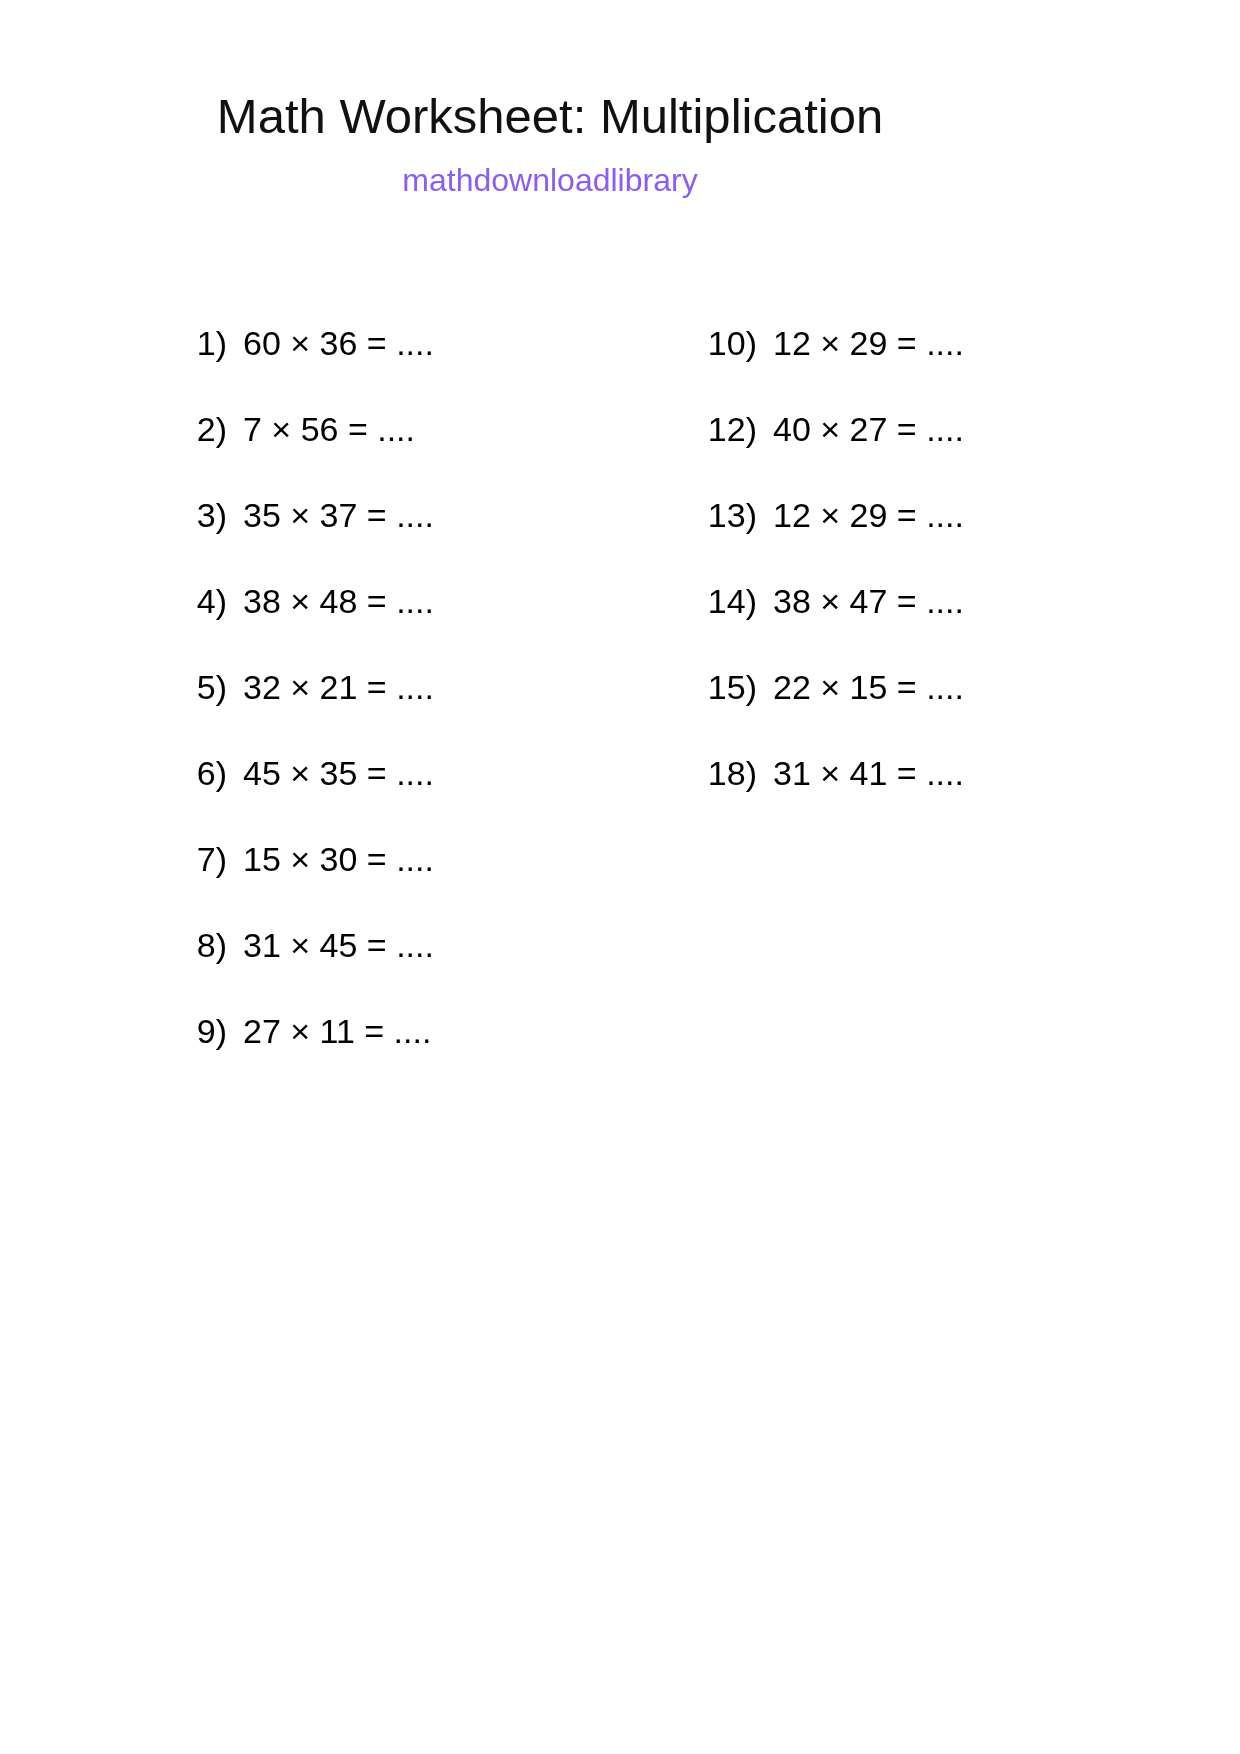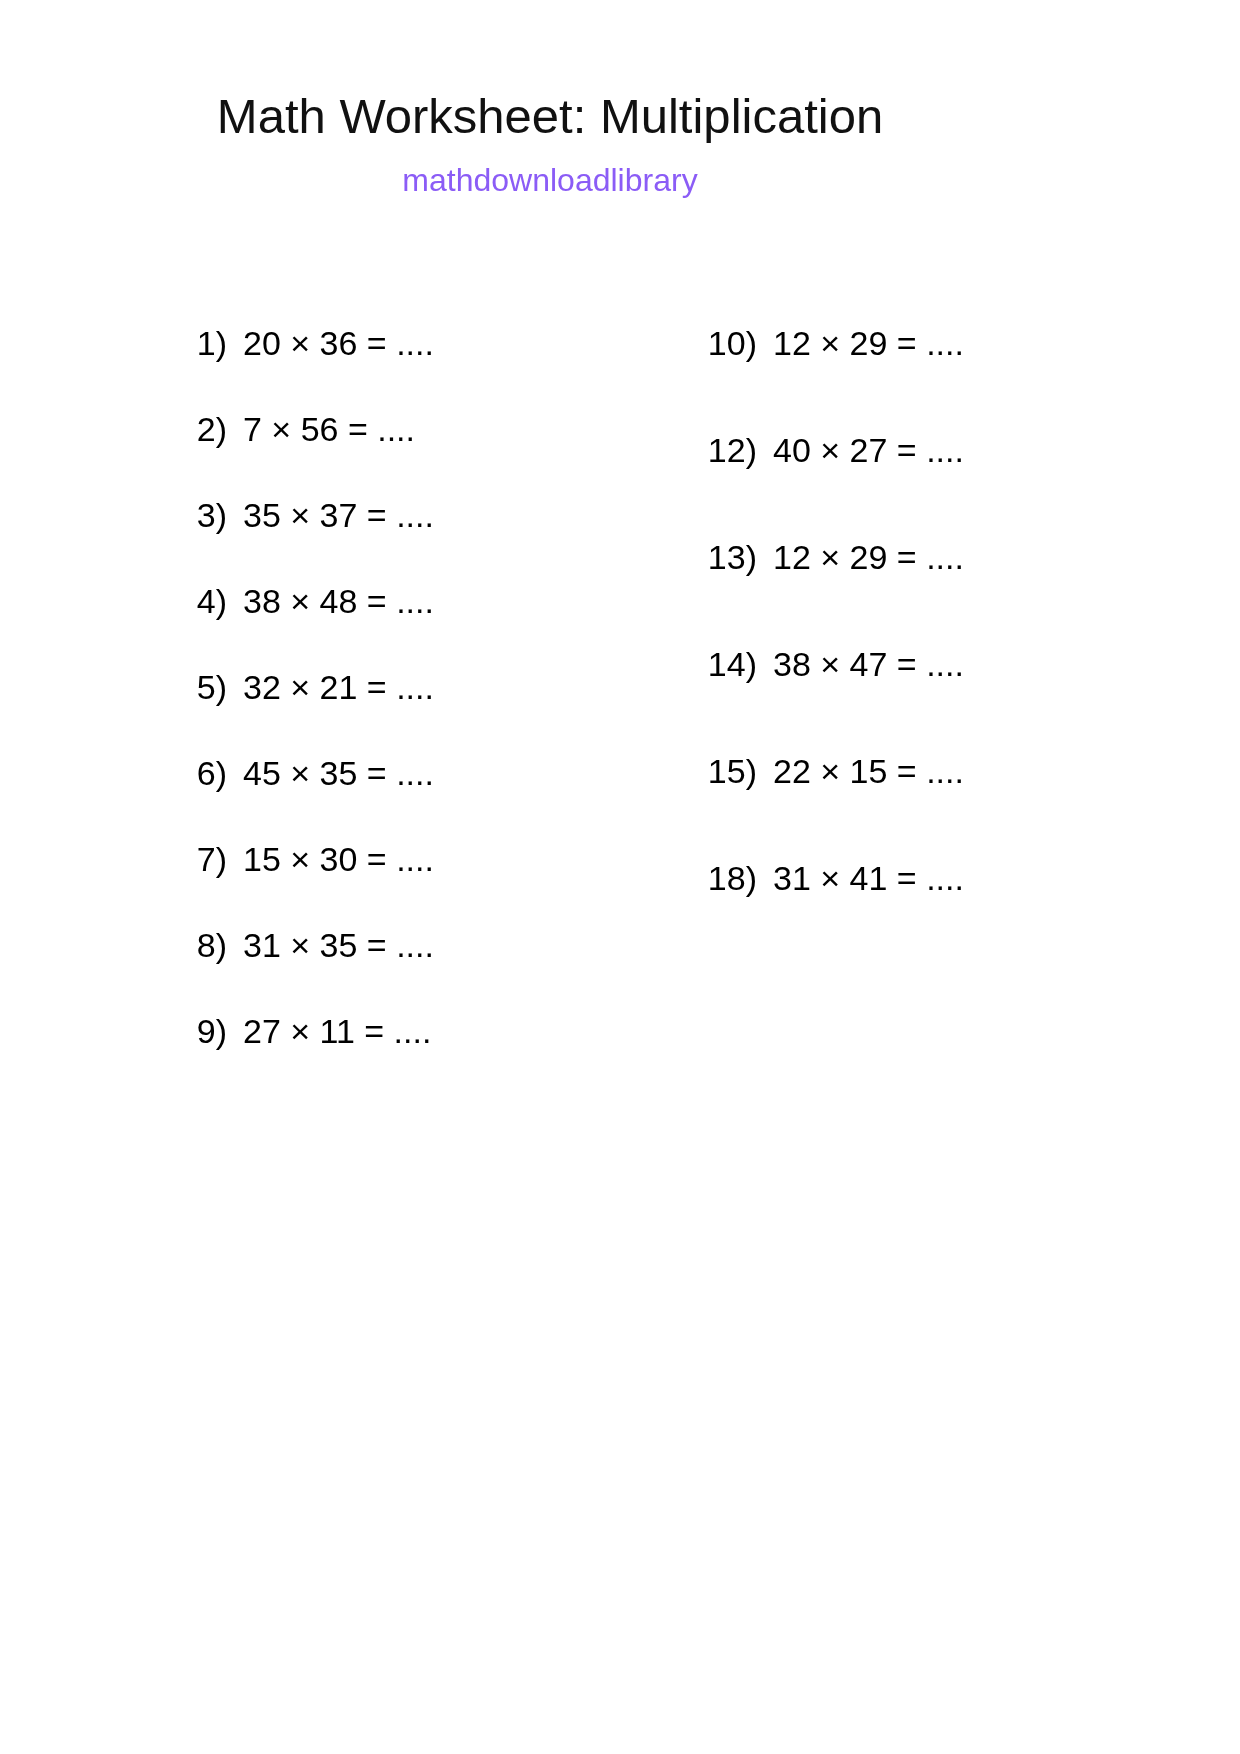--- a/index.html
+++ b/index.html
@@ -49,21 +49,20 @@
     display: flex;
     flex-direction: column;
   }
   .col-left {
     width: 450px;
     margin-left: 175px;
   }
   .col-right {
     width: 450px;
     margin-left: 80px;
-    gap: 21px;
   }
   .problem {
     display: flex;
     flex-direction: row;
     align-items: baseline;
     height: 86px;
     font-size: 34px;
     line-height: 86px;
     white-space: nowrap;
   }
@@ -84,21 +83,21 @@
 <div class="page">
 
   <h1 class="title">Math Worksheet: Multiplication</h1>
   <div class="subtitle">mathdownloadlibrary</div>
 
   <div class="columns">
 
     <div class="col col-left">
       <div class="problem">
         <span class="num">1)</span>
-        <span class="expr">20 × 36 = ....</span>
+        <span class="expr">60 × 36 = ....</span>
       </div>
       <div class="problem">
         <span class="num">2)</span>
         <span class="expr">7 × 56 = ....</span>
       </div>
       <div class="problem">
         <span class="num">3)</span>
         <span class="expr">35 × 37 = ....</span>
       </div>
       <div class="problem">
@@ -112,21 +111,21 @@
       <div class="problem">
         <span class="num">6)</span>
         <span class="expr">45 × 35 = ....</span>
       </div>
       <div class="problem">
         <span class="num">7)</span>
         <span class="expr">15 × 30 = ....</span>
       </div>
       <div class="problem">
         <span class="num">8)</span>
-        <span class="expr">31 × 35 = ....</span>
+        <span class="expr">31 × 45 = ....</span>
       </div>
       <div class="problem">
         <span class="num">9)</span>
         <span class="expr">27 × 11 = ....</span>
       </div>
     </div>
 
     <div class="col col-right">
       <div class="problem">
         <span class="num">10)</span>

